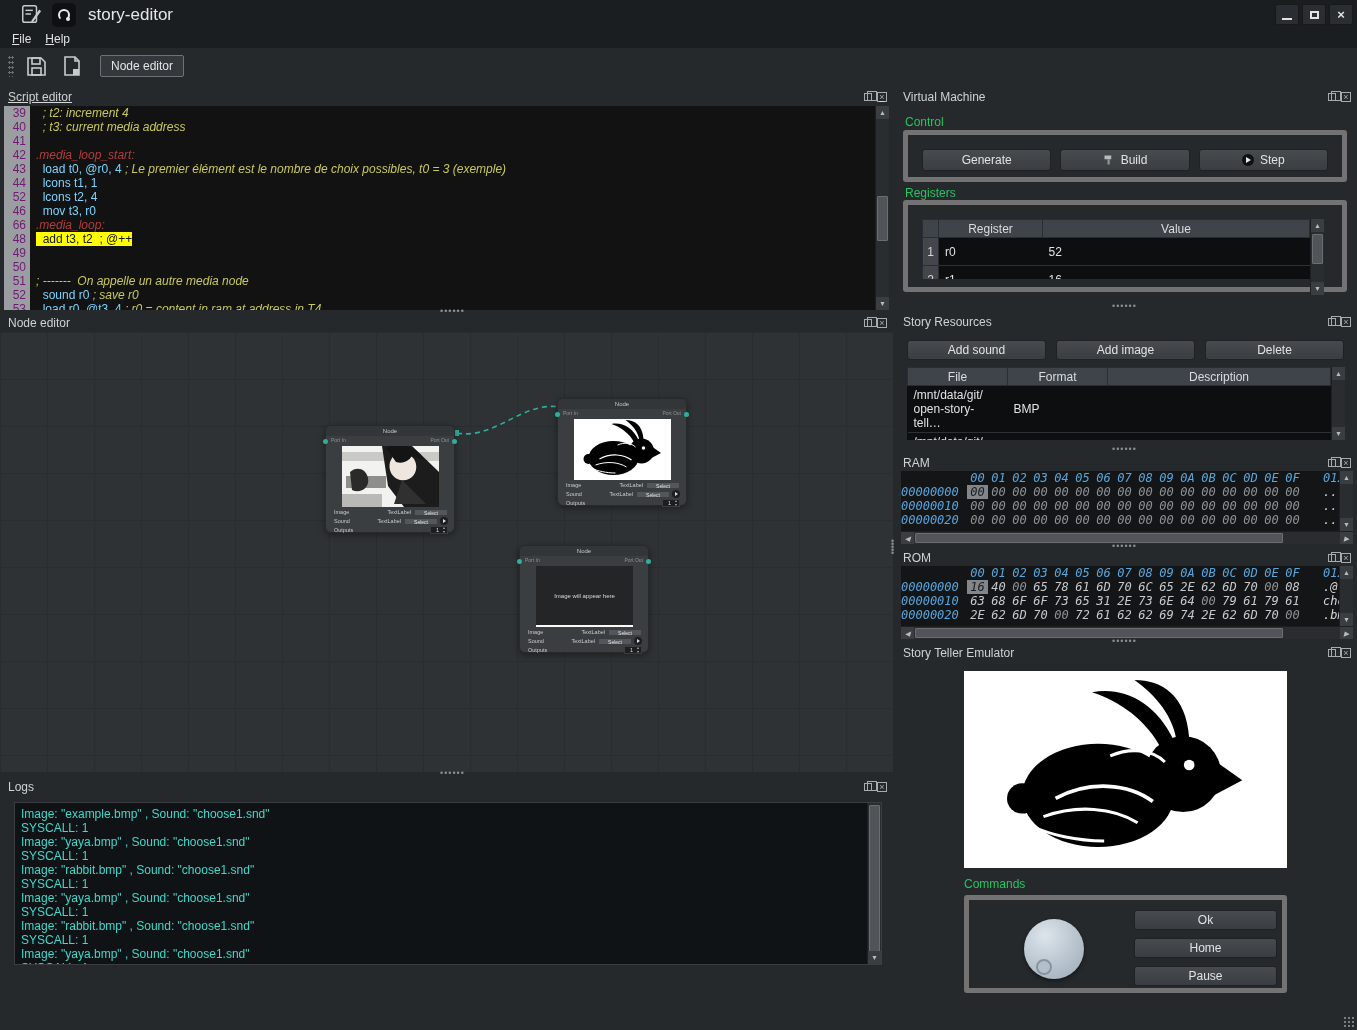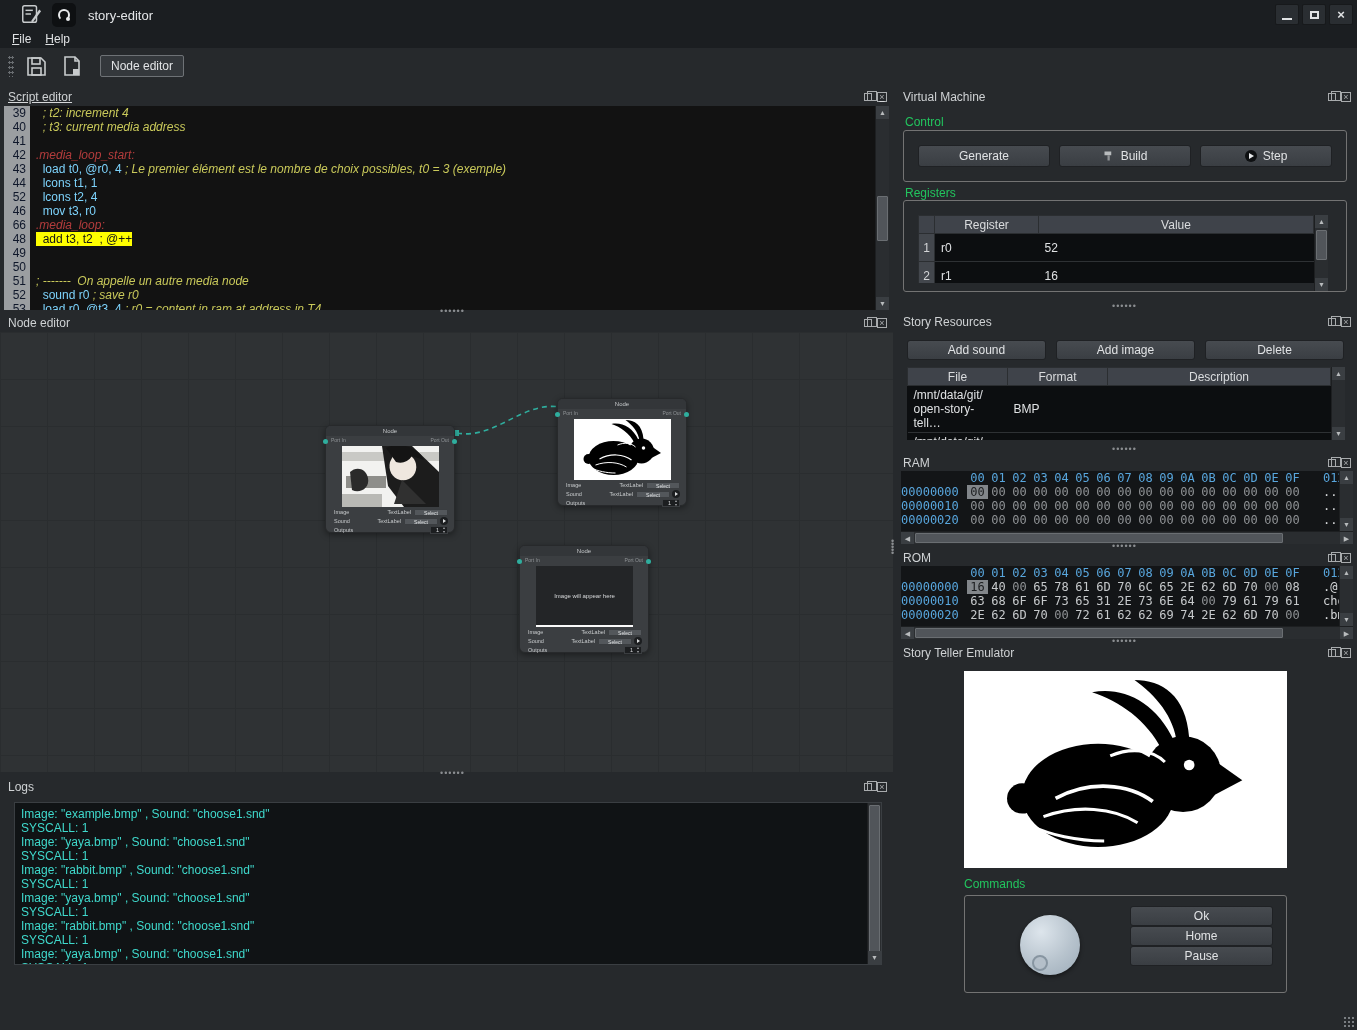--- a/index.html
+++ b/index.html
@@ -8,21 +8,21 @@
     position:relative; width:1357px; height:1030px; overflow:hidden;
     background:#26292c; font-family:"Liberation Sans", sans-serif;
     color:#d6d8da; font-size:12px; user-select:none;
   }
   
   #titlebar { position:absolute; left:0; top:0; width:100%; height:30px; background:#1b1e21; display:flex; align-items:center; }
   #titlebar .app-ico { margin-left:20px; }
   #titlebar .logo-ico { margin-left:10px; width:24px; height:24px; background:#0e1012; border-radius:5px; display:flex; align-items:center; justify-content:center; }
   .logo-ring { width:12px; height:12px; border:2.5px solid #e8eaec; border-radius:50%; border-bottom-color:transparent; position:relative; }
   .logo-ring::after { content:''; position:absolute; right:-2px; bottom:-2px; width:4px; height:4px; background:#e8eaec; border-radius:50%; }
-  #window-title { margin-left:12px; font-size:13px; color:#e4e6e8; }
+  #window-title { margin-left:12px; font-size:17px; color:#e4e6e8; }
   #win-buttons { position:absolute; right:4px; top:4px; display:flex; gap:3px; }
   .win-btn { width:24px; height:21px; background:#2a2e32; border:1px solid #17191b; border-radius:2px; display:flex; align-items:center; justify-content:center; color:#e0e2e4; font-size:13px; font-weight:bold; }
   .win-btn .min-glyph { width:10px; height:2px; background:#e0e2e4; margin-top:8px; }
   .win-btn .max-glyph { width:9px; height:8px; border:2px solid #e0e2e4; }
   #menubar { position:absolute; left:0; top:30px; width:100%; height:18px; background:#1b1e21; display:flex; gap:14px; padding-left:12px; align-items:center; }
   .menu-item { color:#dfe1e3; }
   #toolbar { position:absolute; left:0; top:48px; width:100%; height:36px; background:#26292c; display:flex; align-items:center; }
   .tb-grip { width:6px; height:22px; margin-left:8px;
     background-image:radial-gradient(circle, #6a6e72 1px, transparent 1.2px); background-size:3px 5px; }
   .tb-btn { width:28px; height:28px; margin-left:8px; display:flex; align-items:center; justify-content:center; border-radius:3px; }
@@ -32,21 +32,21 @@
   .panel-title { height:18px; display:flex; align-items:center; padding:0 6px 0 8px; color:#cfd2d4; font-size:12px; }
   .panel-icons { margin-left:auto; display:flex; gap:5px; align-items:center; }
   .ico-float { width:8px; height:8px; border:1px solid #a8abad; position:relative; background:#26292c; }
   .ico-float::before { content:''; position:absolute; top:-3px; left:2px; width:8px; height:8px; border:1px solid #a8abad; }
   .ico-close { width:10px; height:10px; border:1px solid #a8abad; color:#a8abad; font-size:9px; line-height:8px; text-align:center; }
   
   #script-panel { left:0; top:88px; width:893px; height:224px;text-decoration:underline; }
   #script-content { position:absolute; left:4px; right:4px; top:18px; bottom:2px; background:#121212; overflow:hidden; display:flex; }
   #code-lines { flex:1; overflow:hidden; }
   .code-line { display:flex; height:14px; line-height:14px; }
-  .gut { flex:none; width:26px; background:#9b9ea1; color:#0f172a; text-align:right; padding-right:4px; font-size:12px; }
+  .gut { flex:none; width:26px; background:#9b9ea1; color:#701a75; text-align:right; padding-right:4px; font-size:12px; }
   .code-text { white-space:pre; padding-left:6px; font-size:12px; color:#e6e8ea; }
   .c-comment { color:#c9c95a; font-style:italic; }
   .c-label { color:#b43c3c; font-style:italic; }
   .c-code { color:#7dd3fc; }
   .c-hl { background:#ffff00; color:#141414; }
   
   .vscroll { flex:none; width:14px; background:#2a2d30; border-left:1px solid #1d1f21; position:relative; }
   .vs-arrow { position:absolute; left:0; width:100%; height:13px; background:#3a3e42; color:#b8bbbd; font-size:7px; text-align:center; line-height:13px; }
   .vs-up { top:0; } .vs-down { bottom:0; }
   .vs-handle { position:absolute; left:1px; right:1px; background:#51555a; border:1px solid #6a6e72; border-radius:1px; }
@@ -78,21 +78,21 @@
   .nspin { margin-left:auto; width:18px; height:8px; background:#1c1e20; border:1px solid #3a3d40; color:#d8dadc; font-size:5.5px; display:flex; align-items:center; }
   .nspin .nval { flex:1; text-align:right; padding-right:2px; }
   .nspin .narr { flex:none; width:6px; font-size:3.5px; line-height:4px; color:#a8abad; text-align:center; }
   
   #logs-panel { left:0; top:778px; width:893px; height:222px; }
   #logs-box { position:absolute; left:14px; right:11px; top:24px; bottom:35px; background:#101315; border:1px solid #3a3e42; display:flex; }
   #log-lines { flex:1; padding:4px 0 0 6px; overflow:hidden; }
   .log-line { color:#3fd9cc; font-size:12px; line-height:14px; white-space:pre; }
   
   .rbtn { background:linear-gradient(#474b50,#3a3e43); border:1px solid #1f2124; border-radius:3px; color:#e0e2e4; font-size:12px; height:22px; display:flex; align-items:center; justify-content:center; gap:6px; }
-  .group { position:absolute; border:1px solid #737373; border-radius:3px; }
+  .group { position:absolute; border:5px solid #737373; border-radius:3px; }
   .group-label { position:absolute; color:#22c55e; }
   table.tbl { border-collapse:collapse; width:100%; table-layout:fixed; background:#0c0e10; }
   .tbl th { background:#3f434a; border:1px solid #2b2e31; color:#dadcde; font-weight:normal; font-size:12px; height:18px; }
   .tbl td { border-bottom:1px solid #2e3134; color:#e0e2e4; font-size:12px; padding:2px 6px; vertical-align:middle; overflow:hidden; }
   .tbl td.rownum { background:#43474d; border:1px solid #2b2e31; text-align:center; padding:0; color:#d4d6d8; }
   
   #vm-panel { left:895px; top:88px; width:462px; height:212px; }
   #vm-control-group { left:8px; right:10px; top:42px; height:52px; }
   #vm-buttons { position:absolute; left:14px; right:14px; top:14px; display:flex; gap:9px; }
   #vm-buttons .rbtn { flex:1; }
@@ -105,41 +105,41 @@
   
   #res-panel { left:895px; top:313px; width:462px; height:134px; }
   #res-buttons { position:absolute; left:12px; right:13px; top:27px; display:flex; gap:10px; }
   #res-buttons .rbtn { flex:1; height:20px; }
   #res-wrap { position:absolute; left:12px; top:54px; right:12px; height:73px; display:flex; }
   #res-tbl-holder { flex:1; overflow:hidden; }
   .file-cell { white-space:pre-line; line-height:14px; padding:1px 4px; }
   
   .hex-panel { left:895px; width:462px; height:92px; }
   #ram-panel { top:454px; } #rom-panel { top:549px; }
-  .hex-body { position:absolute; left:6px; right:4px; top:17px; bottom:2px; display:flex; flex-direction:column; }
+  .hex-body { position:absolute; left:6px; right:4px; top:17px; bottom:2px; display:flex; flex-direction:column;font-style:italic; }
   .hex-main { flex:1; display:flex; background:#131517; overflow:hidden; }
   .hex-grid { flex:1; overflow:hidden; font-family:"DejaVu Sans Mono", monospace; font-size:12px; }
   .hex-row { display:flex; height:14px; line-height:14px; white-space:nowrap; }
   .hex-addr { flex:none; width:66px; color:#58a6dd; }
   .hex-byte { flex:none; width:21px; text-align:center; color:#c6c9cb; }
   .hex-byte.dim { color:#8f9295; }
   .hex-byte.blue { color:#58a6dd; }
   .hex-byte.sel { background:#82868a; color:#1b1d1f; }
   .hex-ascii { flex:none; margin-left:20px; width:28px; overflow:hidden; color:#d4d6d8; }
   .hex-ascii.blue { color:#58a6dd; }
   
   #emu-panel { left:895px; top:644px; width:462px; height:386px; }
   #emu-screen { position:absolute; left:69px; top:27px; width:323px; height:197px; background:#ffffff; display:flex; align-items:center; justify-content:center; }
   #emu-screen svg { height:94%; }
   #commands-label { left:69px; top:233px; }
   #commands-group { left:69px; top:251px; width:323px; height:98px; }
   #knob { position:absolute; left:55px; top:19px; width:60px; height:60px; border-radius:50%;
     background:radial-gradient(circle at 35% 28%, #dde5ec, #b7c3cd 55%, #9cabb8); box-shadow:0 2px 4px rgba(0,0,0,.45); }
   #knob-ind { position:absolute; left:12px; top:40px; width:16px; height:16px; border-radius:50%; background:#b4bfc9; border:2px solid #8795a1; }
-  #cmd-buttons { position:absolute; left:165px; top:10px; width:143px; display:flex; flex-direction:column; gap:0; }
+  #cmd-buttons { position:absolute; left:165px; top:10px; width:143px; display:flex; flex-direction:column; gap:8px; }
   #cmd-buttons .rbtn { height:20px; }
   
   .hsplit { position:absolute; color:#8a8d90; font-size:9px; letter-spacing:1px; line-height:6px; }
   .vsplit { position:absolute; color:#8a8d90; font-size:9px; line-height:3px; width:4px; word-break:break-all; }
   #resize-grip { position:absolute; right:2px; bottom:2px; width:12px; height:12px;
     background-image:radial-gradient(circle, #7a7e82 1px, transparent 1.2px); background-size:4px 4px; }
   svg .ln { stroke:#c8cbcd; stroke-width:1.6; fill:none; }
 </style>
 </head>
 <body>

